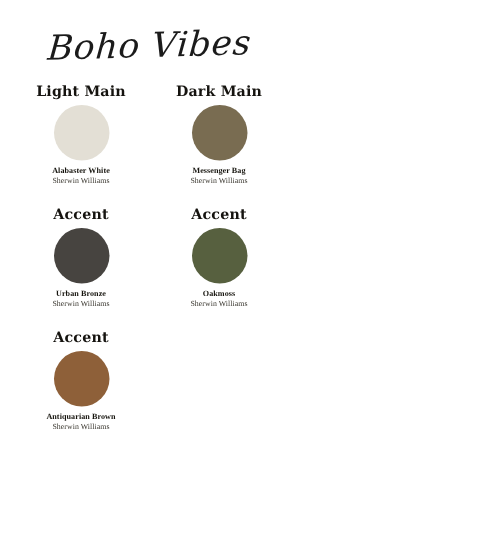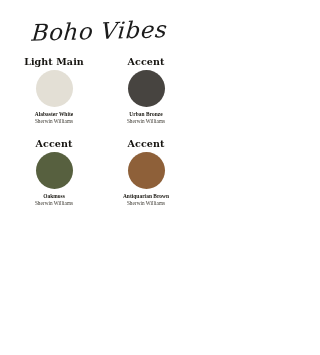--- a/index.html
+++ b/index.html
@@ -113,20 +113,26 @@
   <div class="grid">
 
     <div class="cell">
       <div class="cat-label">Light Main</div>
       <div class="swatch" style="background:#e3dfd5"></div>
       <div class="color-name">Alabaster White</div>
       <div class="brand-name">Sherwin Williams</div>
     </div>
 
 
+    <div class="cell">
+      <div class="cat-label">Dark Main</div>
+      <div class="swatch" style="background:#796c51"></div>
+      <div class="color-name">Messenger Bag</div>
+      <div class="brand-name">Sherwin Williams</div>
+    </div>
 
     <div class="cell">
       <div class="cat-label">Accent</div>
       <div class="swatch" style="background:#474440"></div>
       <div class="color-name">Urban Bronze</div>
       <div class="brand-name">Sherwin Williams</div>
     </div>
 
     <div class="cell">
       <div class="cat-label">Accent</div>

